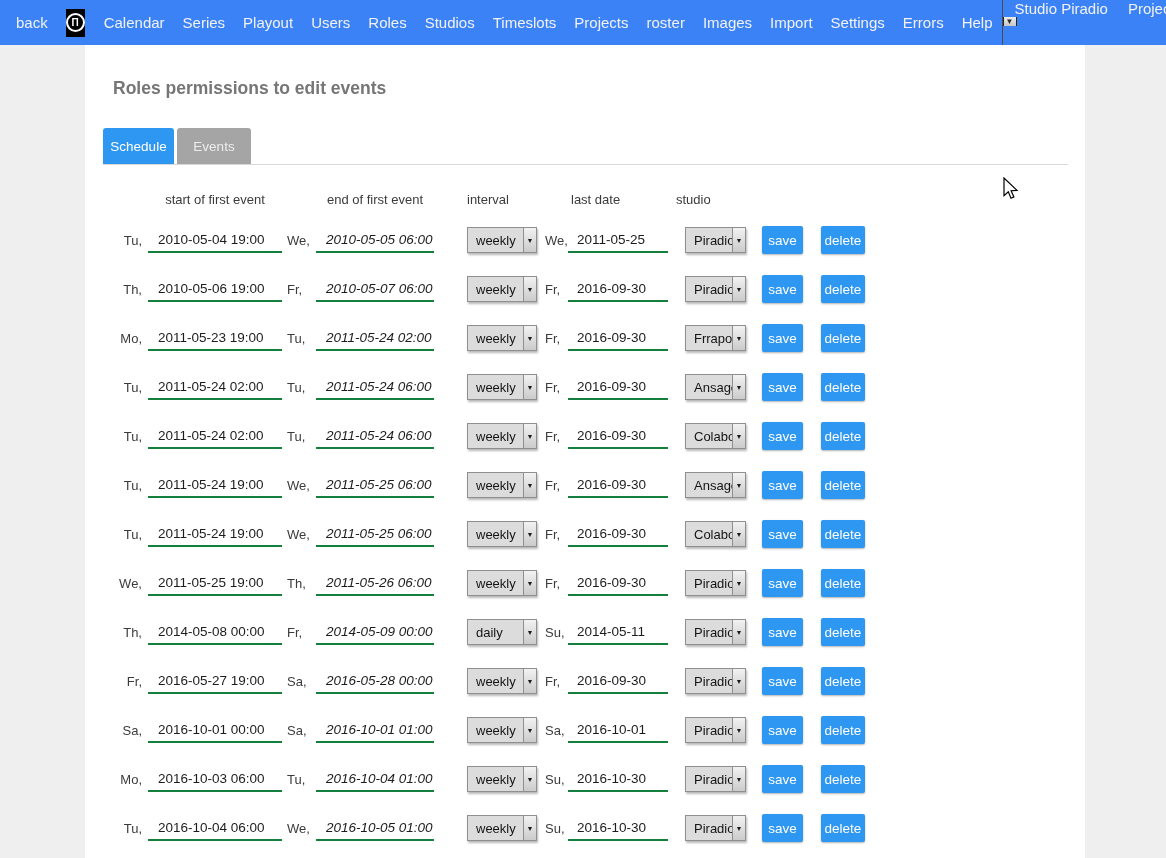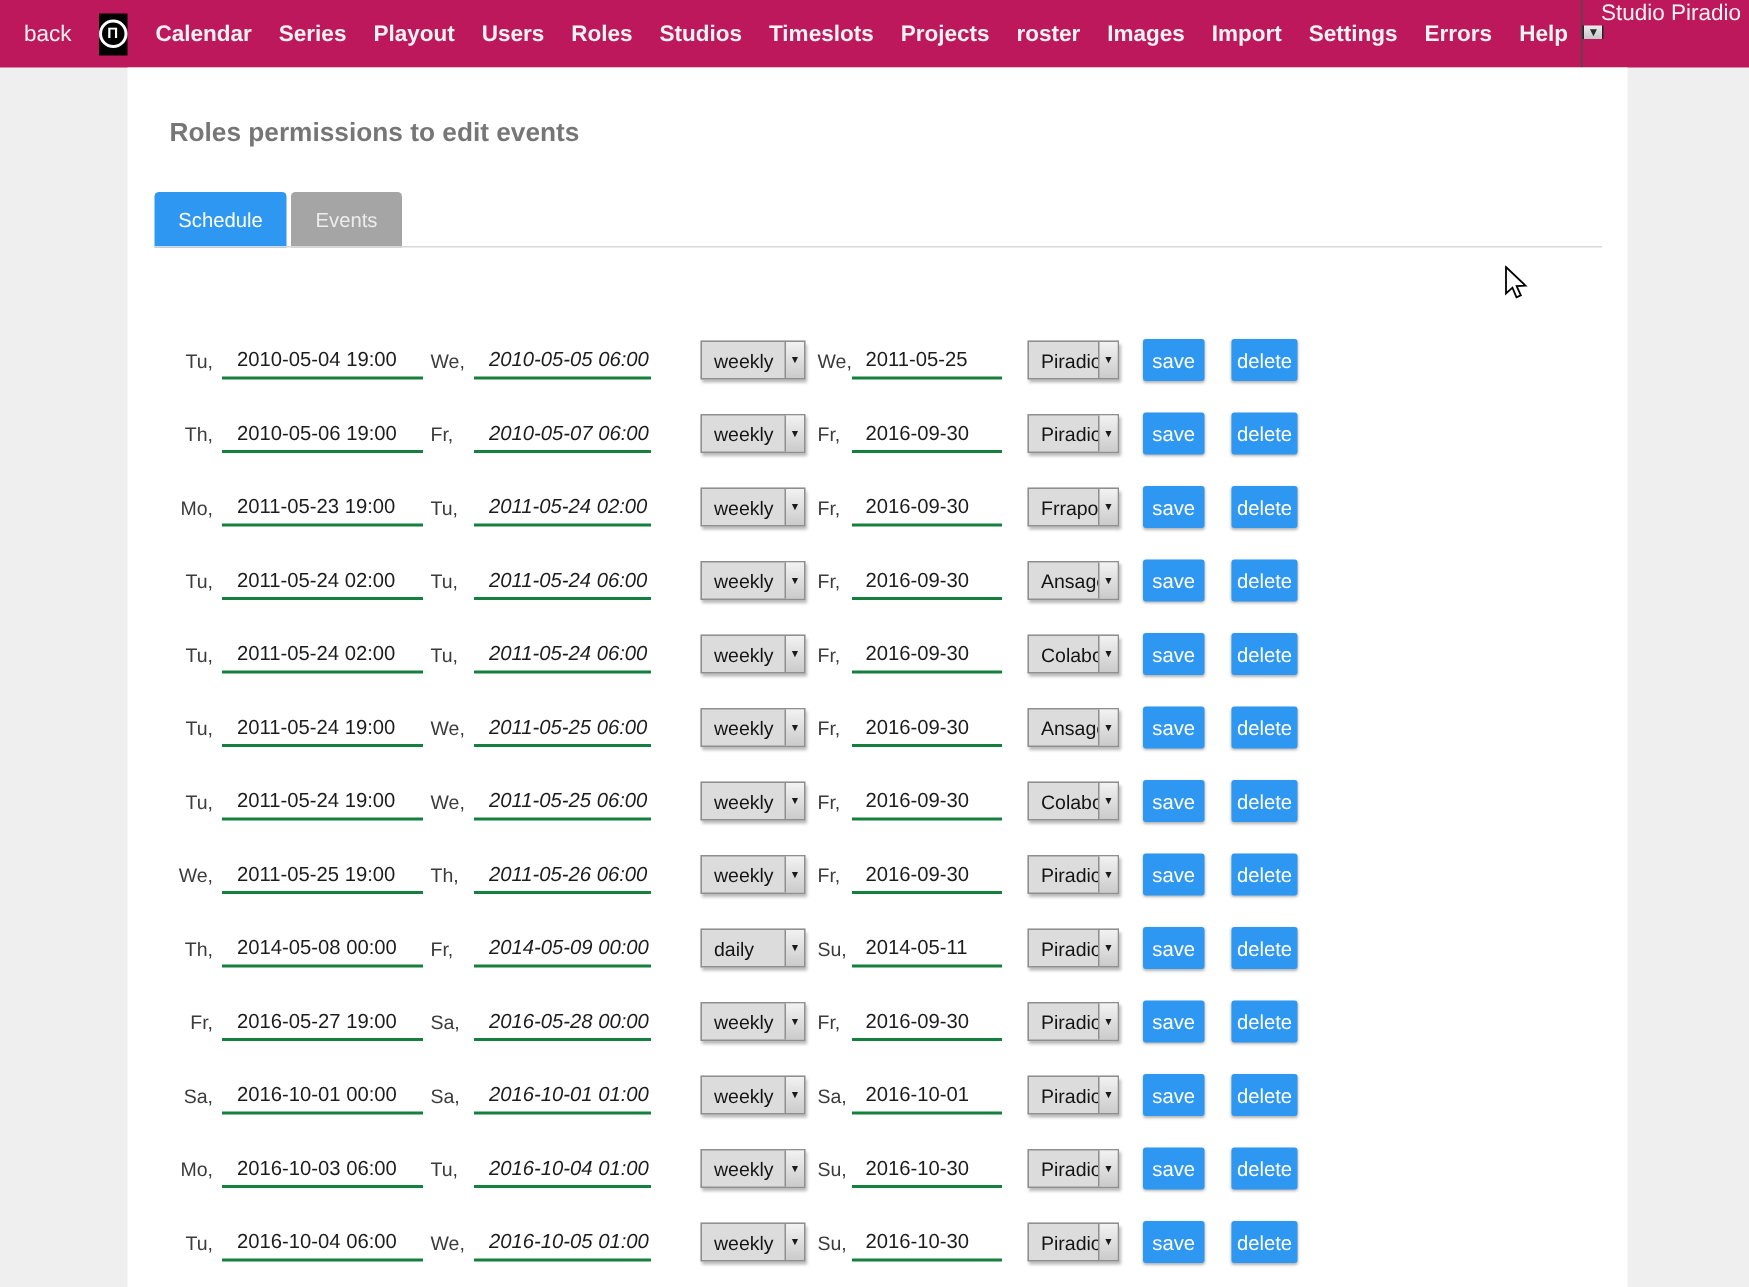--- a/index.html
+++ b/index.html
@@ -1,47 +1,47 @@
 <!DOCTYPE html>
 <html><head>
 <meta charset="utf-8">
 <style>
   * { margin:0; padding:0; box-sizing:border-box; }
   html,body { background:#efefef; }
   body { font-family:"Liberation Sans", sans-serif; }
   .page { position:relative; width:1166px; height:858px; background:#efefef; overflow:hidden; }
 
   
-  .nav { position:absolute; left:0; top:0; width:1166px; height:45px; background:#be185d;
+  .nav { position:absolute; left:0; top:0; width:1166px; height:45px; background:#3b82f6;
          display:flex; align-items:center; color:#f2f2f2; font-size:15px; }
   .nav-back { padding:0 16px 0 16px; cursor:pointer; }
   .logo-box { width:28px; height:28px; background:#000; margin:0 10px 0 2px;
               display:flex; align-items:center; justify-content:center; }
   .logo-ring { width:19px; height:19px; border:2px solid #fff; border-radius:50%;
                display:flex; align-items:center; justify-content:center;
                color:#fff; font-size:10px; font-weight:bold; line-height:1; }
   .nav-items { display:flex; align-items:center; height:45px; }
-  .nav-item { padding:12px 9px; height:45px; display:flex; align-items:center; cursor:pointer; white-space:nowrap;font-weight:bold; }
+  .nav-item { padding:12px 9px; height:45px; display:flex; align-items:center; cursor:pointer; white-space:nowrap; }
   .nav-right { margin-left:auto; display:flex; align-items:center; height:45px; }
   .nav-sel { display:flex; align-items:stretch; height:45px; cursor:pointer;flex-direction:column; }
   .nav-sel.first { border-left:1px solid #4a4a4a; }
   .nav-sel-label { display:flex; align-items:center; padding:0 8px 0 12px; white-space:nowrap; }
   .nav-sel-strip { width:14px; background:linear-gradient(#ececec,#c6c6c6);
                    border-left:1px solid #252525; border-right:1px solid #252525;
                    display:flex; align-items:center; justify-content:center;
                    color:#2b2b2b; font-size:8px; }
 
   
   .panel { position:absolute; left:85px; top:45px; width:1000px; height:813px; background:#fff; }
   .page-title { position:absolute; left:113px; top:78px; font-size:17.5px; color:#767676; }
 
   .tabs { position:absolute; left:103px; top:128px; display:flex; gap:3px; }
   .tab { height:37px; display:flex; align-items:center; justify-content:center;
          color:#fff; font-size:13.5px; border-radius:3px 3px 0 0; cursor:pointer; }
-  .tab.active { background:#2e97f2; width:88px; }
+  .tab.active { background:#2e97f2; width:71px; }
   .tab.inactive { background:#a5a5a5; width:74px; color:#ececec; }
   .tabs-divider { position:absolute; left:103px; top:164px; width:965px; height:1px; background:#d8d8d8; }
 
   
   .thead { position:absolute; left:0; top:192px; width:1166px; height:16px;
            font-size:13px; color:#3b3b3b; }
   .th { position:absolute; white-space:nowrap; }
   .th-start { left:148px; width:134px; text-align:center; }
   .th-end   { left:316px; width:118px; text-align:center; }
   .th-interval { left:467px; }
@@ -137,20 +137,27 @@
   <div class="panel"></div>
 
   <h1 class="page-title">Roles permissions to edit events</h1>
 
   <div class="tabs">
     <div class="tab active">Schedule</div>
     <div class="tab inactive">Events</div>
   </div>
   <div class="tabs-divider"></div>
 
+  <div class="thead">
+    <span class="th th-start">start of first event</span>
+    <span class="th th-end">end of first event</span>
+    <span class="th th-interval">interval</span>
+    <span class="th th-last">last date</span>
+    <span class="th th-studio">studio</span>
+  </div>
 
   <div class="rows">
 
       <div class="row">
         <span class="day day1">Tu,</span>
         <input class="dt-input in-start" type="text" value="2010-05-04 19:00" style="">
         <span class="day day2">We,</span>
         <input class="dt-input in-end" type="text" value="2010-05-05 06:00" style="">
         <div class="sel sel-interval">
           <span class="sel-text">weekly</span>

